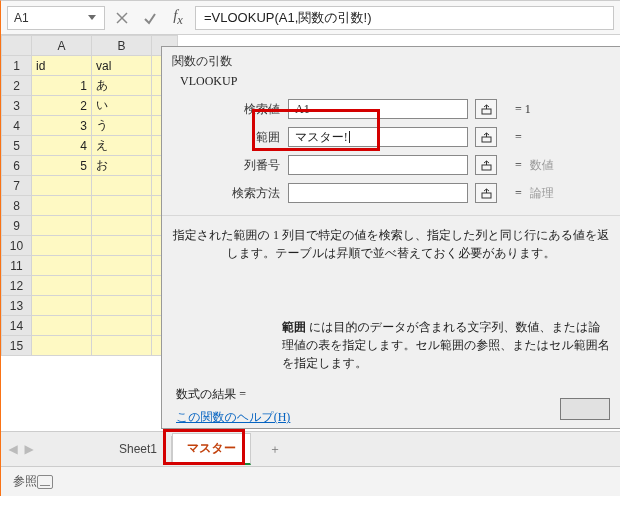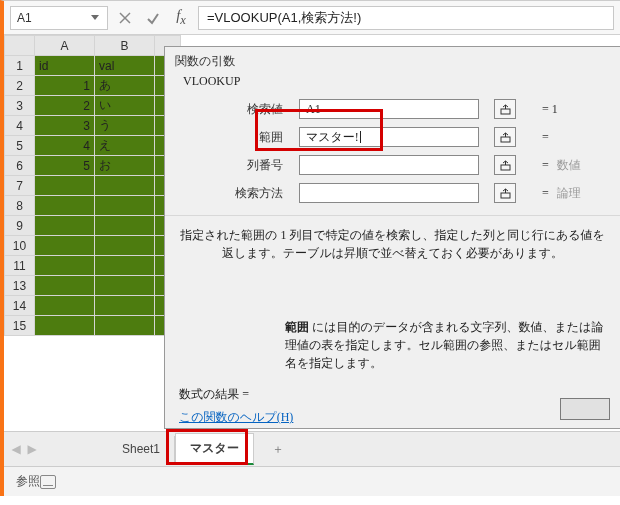--- a/index.html
+++ b/index.html
@@ -1,60 +1,60 @@
 <!DOCTYPE html>
 <html><head>
 <meta charset="utf-8">
 <style>
   * { box-sizing: border-box; }
   html, body { margin: 0; padding: 0; font-family: "Meiryo", "MS PGothic", sans-serif; font-size: 12px; background: #fff; color: #222; }
-  .app { width: 620px; height: 496px; position: relative; background: #fff; overflow: hidden; border-left: 4px solid #f97316; border-top: 1px solid #ccc; }
+  .app { width: 620px; height: 496px; position: relative; background: #fff; overflow: hidden; border-left: 1px solid #f97316; border-top: 1px solid #ccc; }
 
   
   .topbar { height: 34px; border-bottom: 1px solid #d0d0d0; display: flex; align-items: center; gap: 6px; padding: 0 6px; background: #f7f7f7; }
   .namebox { width: 98px; height: 24px; background: #fff; border: 1px solid #c8c8c8; display: flex; align-items: center; padding: 0 6px; font-size: 12px; color: #333; position: relative; }
   .namebox::after { content: ""; position: absolute; right: 8px; width: 0; height: 0; border-left: 4px solid transparent; border-right: 4px solid transparent; border-top: 5px solid #6b6b6b; }
   .tb-ic { width: 22px; height: 22px; display: flex; align-items: center; justify-content: center; color: #888; }
   .tb-x svg { width:12px; height:12px; }
   .tb-check svg { width:14px; height:14px; stroke:#888; stroke-width:2; fill:none;}
   .fx { font-style: italic; font-family: "Times New Roman", serif; color: #555; font-size: 15px; }
   .formulabar { flex: 1; height: 24px; background: #fff; border: 1px solid #c8c8c8; display: flex; align-items: center; padding: 0 8px; font-size: 13px; font-family: "Segoe UI", sans-serif; color: #222; }
 
   
   .gridwrap { position: absolute; top: 34px; bottom: 65px; left: 0; right: 0; overflow: hidden; }
   .grid { border-collapse: collapse; table-layout: fixed; }
   .grid td, .grid th { border: 1px solid #d4d4d4; height: 20px; font-size: 12px; }
   .grid .corner { width: 30px; background: #e6e6e6; }
   .grid .colh { width: 60px; background: #e6e6e6; text-align: center; color: #333; font-weight: normal; }
   .grid .rowh { width: 30px; background: #e6e6e6; text-align: center; color: #333; font-weight: normal; }
-  .grid td.cell { background: #4d7c0f; padding: 0 4px; }
+  .grid td.cell { background: #fef9c3; padding: 0 4px; }
   .grid td.lalign { text-align: left; }
   .grid td.ralign { text-align: right; }
   .grid .colC { width: 26px; }
 
   
   .sheettabs { position: absolute; bottom: 30px; left: 0; right: 0; height: 35px; background: #ededed; border-top: 1px solid #ccc; display: flex; align-items: center; padding: 0 6px; gap: 0; }
   .tabnav { display: flex; gap: 4px; margin-right: 10px; }
   .tabnav div { width: 12px; height: 14px; display:flex; align-items:center; justify-content:center; color:#bbb; }
   .tab { padding: 6px 14px; background: #ededed; color: #444; font-size: 12px; border-right: 1px solid #ccc; }
-  .tab.active { background: #fff; color: #404040; font-weight: bold; border-bottom: 2px solid #1a8a3a; border-top:1px solid #ccc; border-left:1px solid #ccc;}
+  .tab.active { background: #fff; color: #c2410c; font-weight: bold; border-bottom: 2px solid #1a8a3a; border-top:1px solid #ccc; border-left:1px solid #ccc;}
   .tabplus { width: 24px; height: 24px; margin-left: 12px; display:flex; align-items:center; justify-content:center; color:#777; border:1px solid transparent; border-radius:50%;}
   .redbox-tab { position: absolute; border: 3px solid #d40000; pointer-events: none; }
 
   
   .status { position: absolute; bottom: 0; left: 0; right: 0; height: 30px; background: #f3f3f3; border-top: 1px solid #ccc; display: flex; align-items: center; padding: 0 12px; color: #555; }
   .kbd { width:16px;height:14px;border:1px solid #888;border-radius:2px;display:flex;align-items:flex-end;justify-content:center;}
   .kbd::before{content:"";width:10px;height:1px;background:#888;margin-bottom:2px;}
 
   
   .dialog { position: absolute; top: 45px; left: 160px; right: -1px; bottom: 67px; background: #f0f0f0; border: 1px solid #999; display: flex; flex-direction: column; font-family: Liberation Serif, serif; }
   .dialog .dtitle { padding: 6px 10px 4px; font-size: 12px; color: #333; }
   .dialog .func { padding: 0 10px 0 18px; font-size: 12px; color: #222; }
   .args { padding: 6px 10px 2px 18px; }
-  .argrow { display: flex; align-items: center; height: 28px; gap: 16px; }
+  .argrow { display: flex; align-items: center; height: 28px; gap: 8px; }
   .arglbl { width: 100px; text-align: right; font-size: 12px; color: #333; }
   .argin { width: 180px; height: 20px; border: 1px solid #888; background: #fff; padding: 0 6px; display:flex; align-items:center; font-size:12px; position:relative;}
   .argin .caret { border-left:1px solid #222; height:12px; animation:blink 1s step-end infinite; margin-left:1px;}
   @keyframes blink{50%{opacity:0}}
   .refbtn { width: 22px; height: 20px; border: 1px solid #888; background: #f6f6f6; display:flex; align-items:center; justify-content:center; margin-left:-1px;}
   .refbtn svg{width:11px;height:11px;stroke:#333;stroke-width:1;fill:none;}
   .argres { margin-left: 10px; color: #333; font-size: 12px; display:flex; align-items:center; gap:8px;}
   .argres .hint { color: #9a9a9a; }
   .redbox-arg { position: absolute; border: 3px solid #d40000; pointer-events: none; }
 
@@ -82,21 +82,21 @@
     </div>
     <div class="tb-ic tb-check">
       <svg viewBox="0 0 14 14">
           <polyline points="2,8 6,12 12,3"></polyline>
         </svg>
     </div>
     <div class="tb-ic">
         <span class="fx">f<sub>x</sub></span>
       </div>
     <div class="formulabar">
-      <span>=VLOOKUP(A1,検索方法!)</span>
+      <span>=VLOOKUP(A1,関数の引数!)</span>
     </div>
   </div>
 
   <div class="gridwrap">
     <table class="grid">
       <tbody>
           <tr>
         <th class="corner"></th>
         <th class="colh">A</th>
         <th class="colh">B</th>
@@ -162,20 +162,26 @@
             <td class="cell"></td>
             <td class="cell"></td>
           </tr>
       <tr>
             <th class="rowh">11</th>
             <td class="cell"></td>
             <td class="cell"></td>
             <td class="cell"></td>
           </tr>
       <tr>
+            <th class="rowh">12</th>
+            <td class="cell"></td>
+            <td class="cell"></td>
+            <td class="cell"></td>
+          </tr>
+      <tr>
             <th class="rowh">13</th>
             <td class="cell"></td>
             <td class="cell"></td>
             <td class="cell"></td>
           </tr>
       <tr>
             <th class="rowh">14</th>
             <td class="cell"></td>
             <td class="cell"></td>
             <td class="cell"></td>

